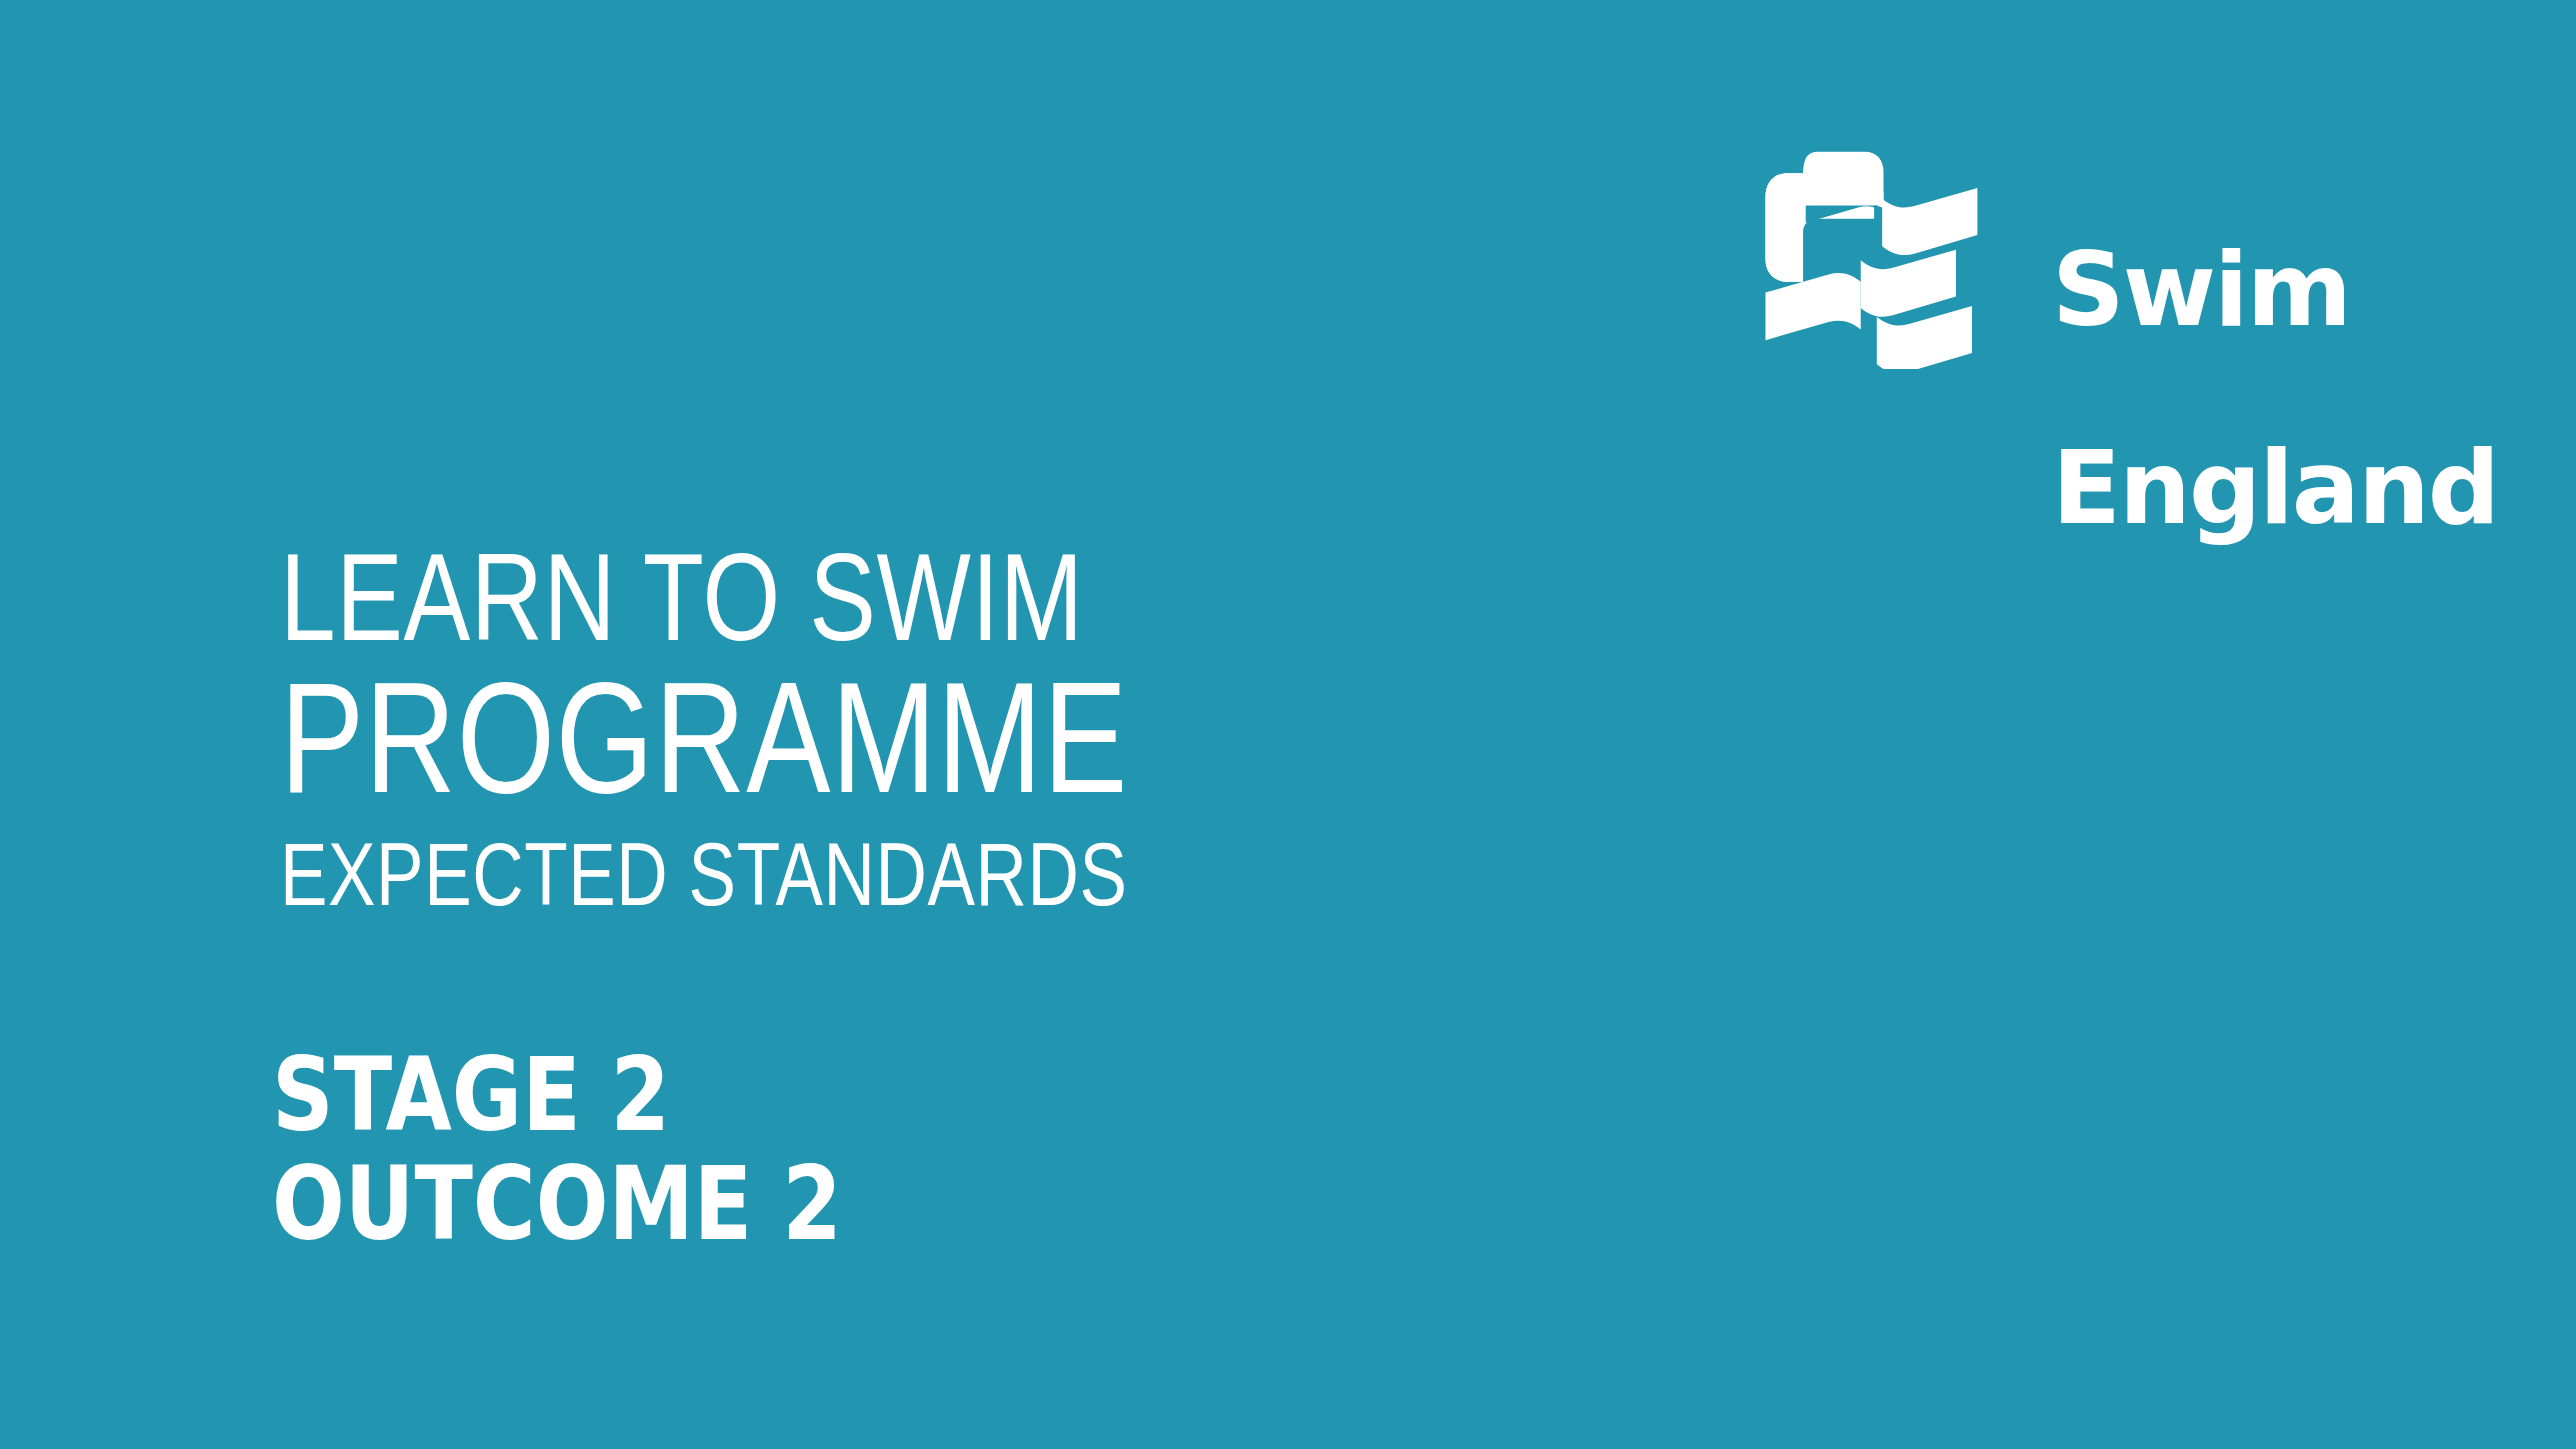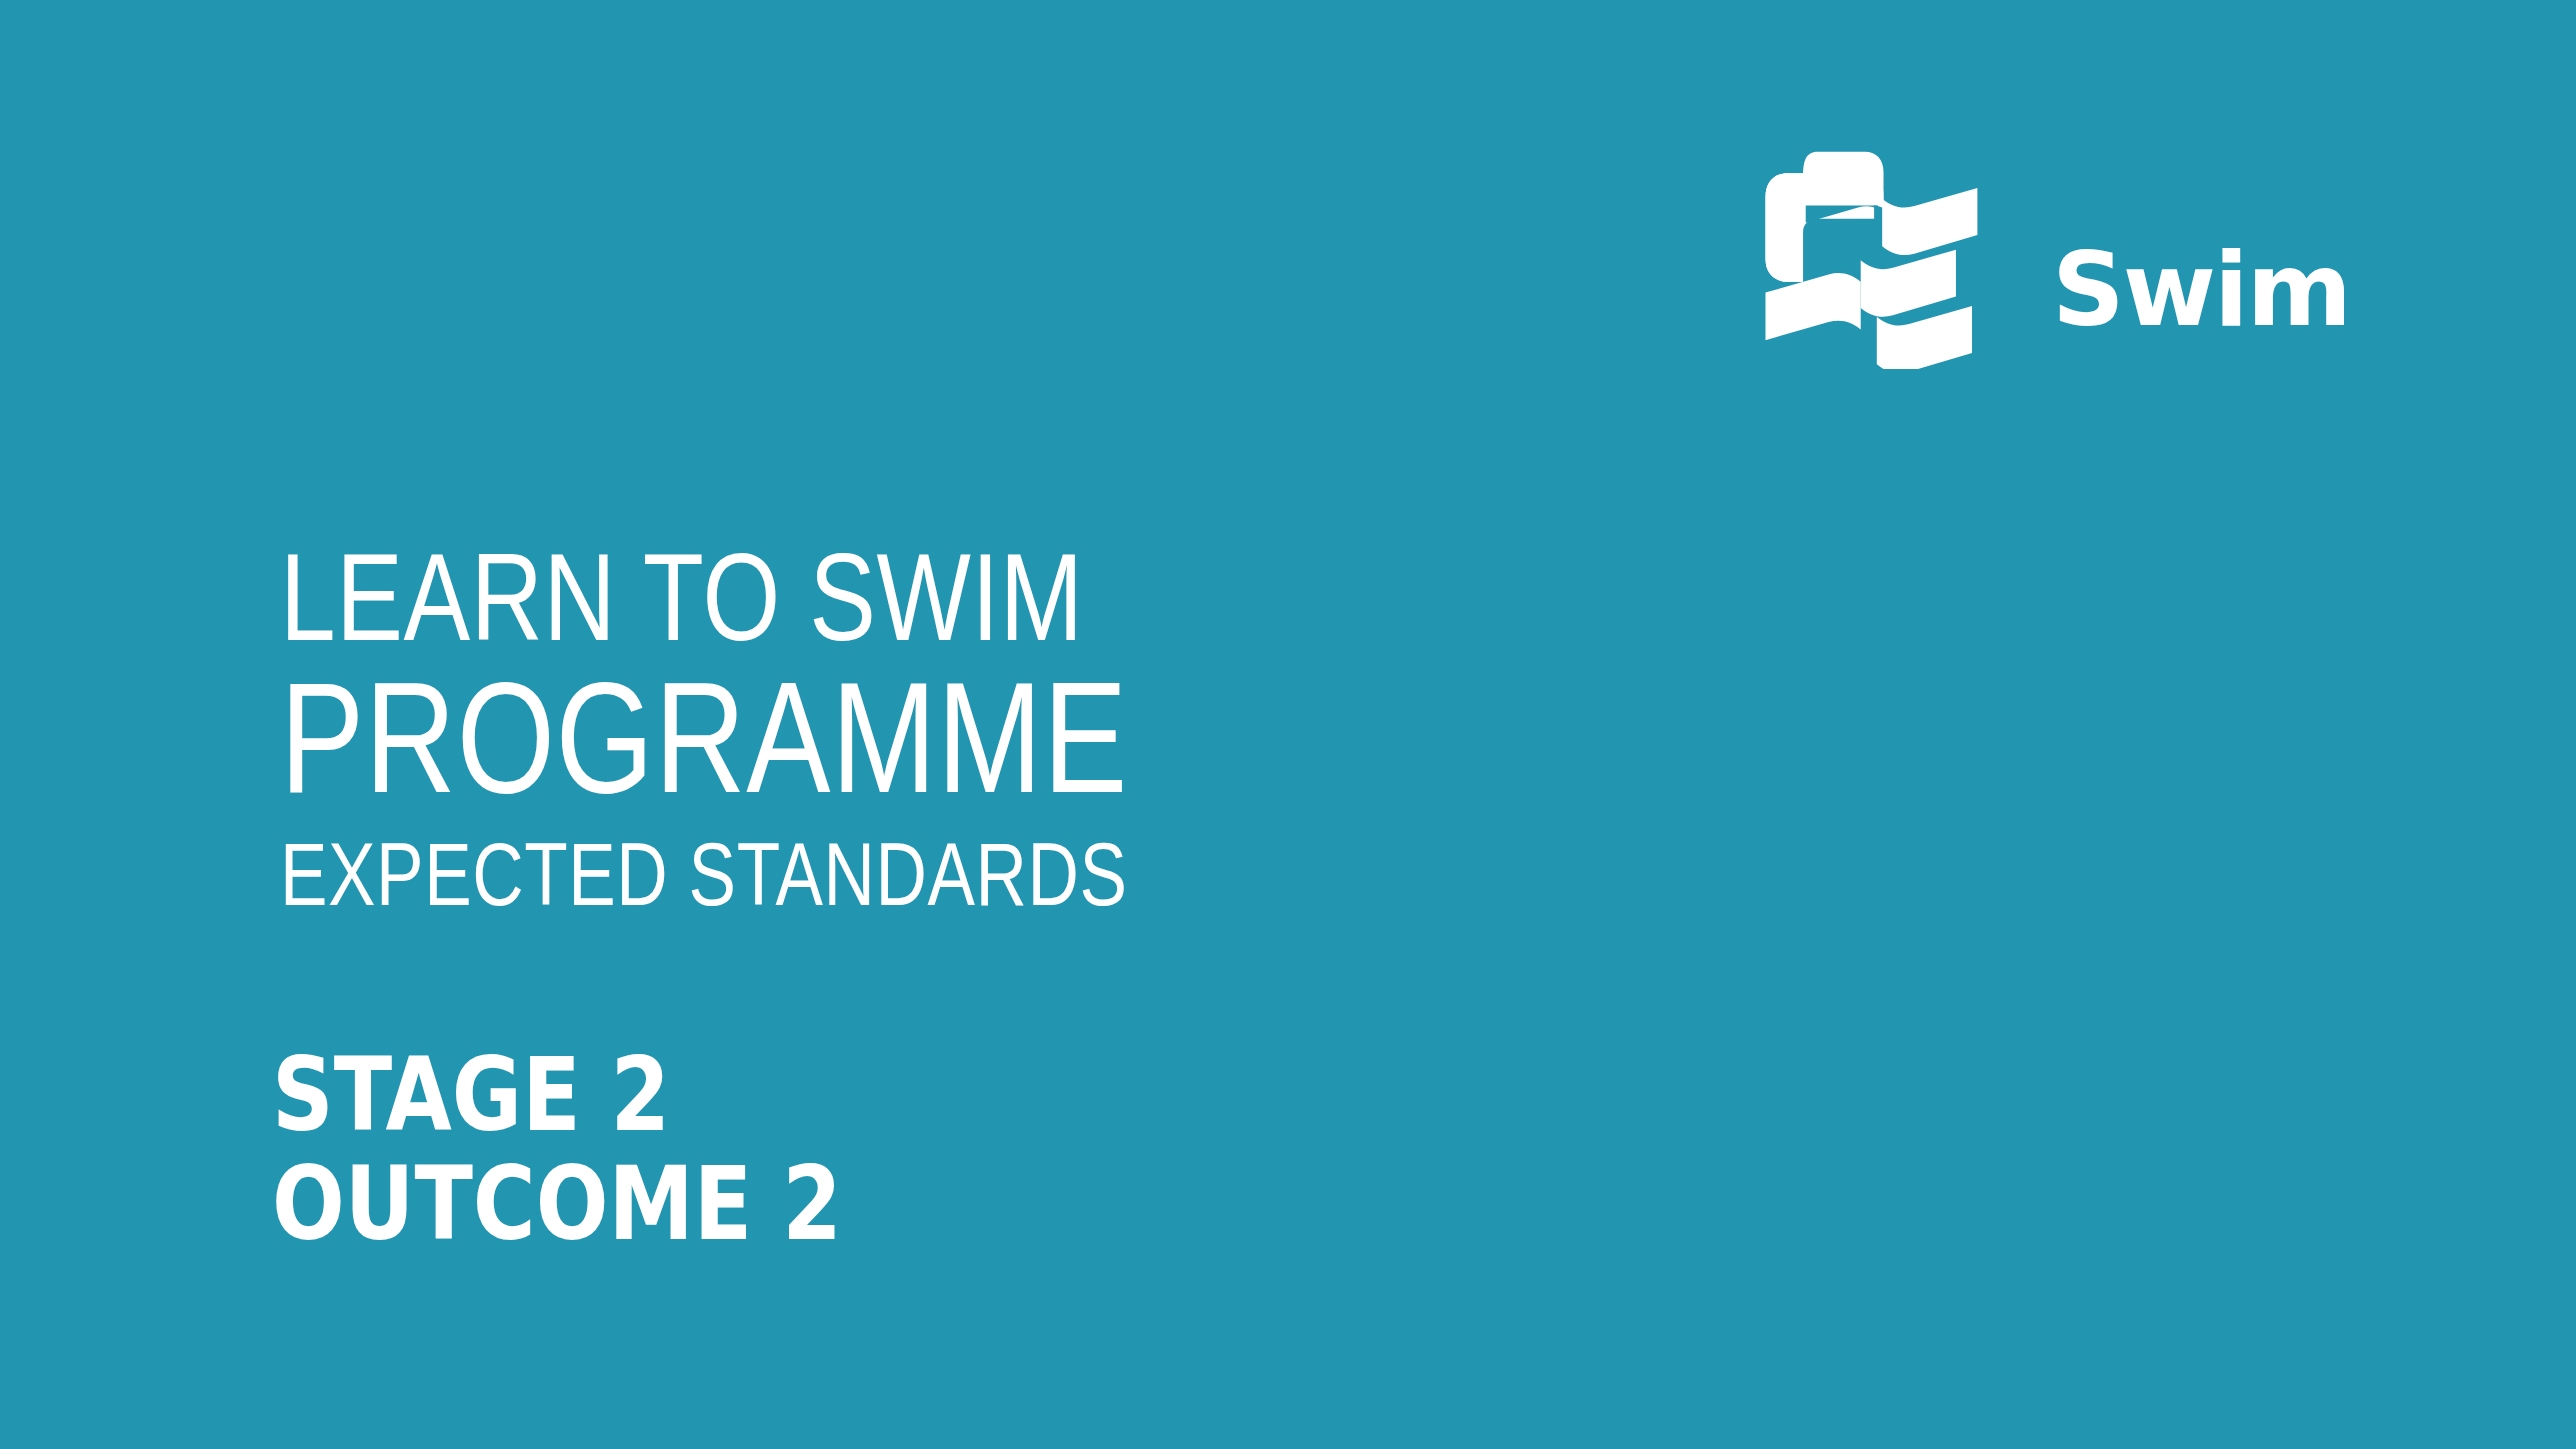--- a/index.html
+++ b/index.html
@@ -212,20 +212,21 @@
           L 310 246
           L 310 316
           L 216 344
           C 198 349 182 345 168 333
           Z"></path>
       </svg>
     </div>
 
     <div class="brand-wordmark">
       <span class="wm-line">Swim</span>
+      <span class="wm-line">England</span>
     </div>
 
   </div>
 
   <div class="headline-block">
     <div class="title-line title-primary">LEARN TO SWIM</div>
     <div class="title-line title-secondary">PROGRAMME</div>
     <div class="title-line title-tertiary">EXPECTED STANDARDS</div>
   </div>
 

